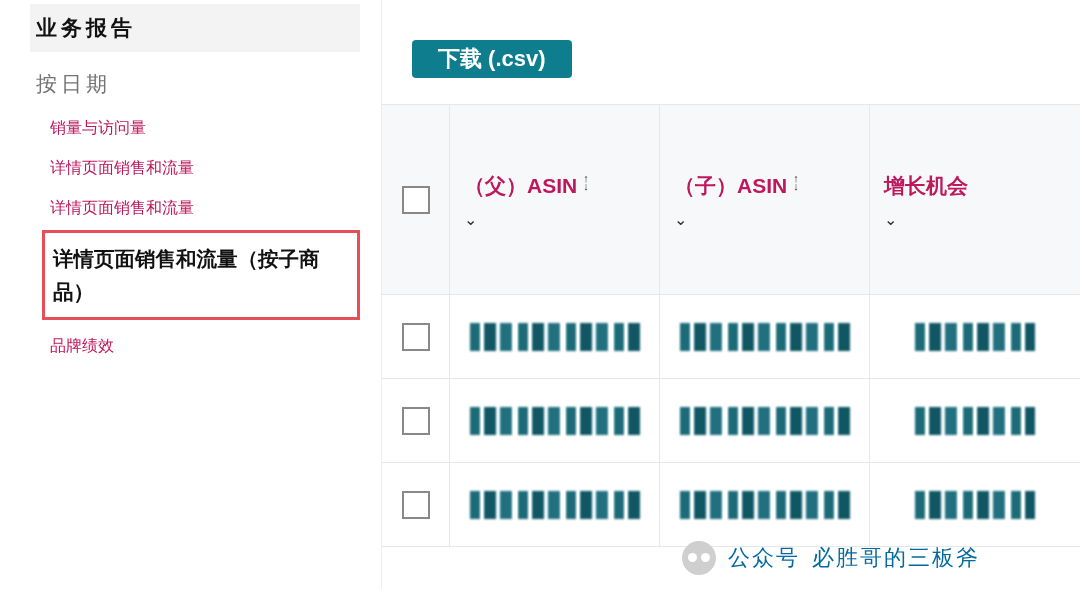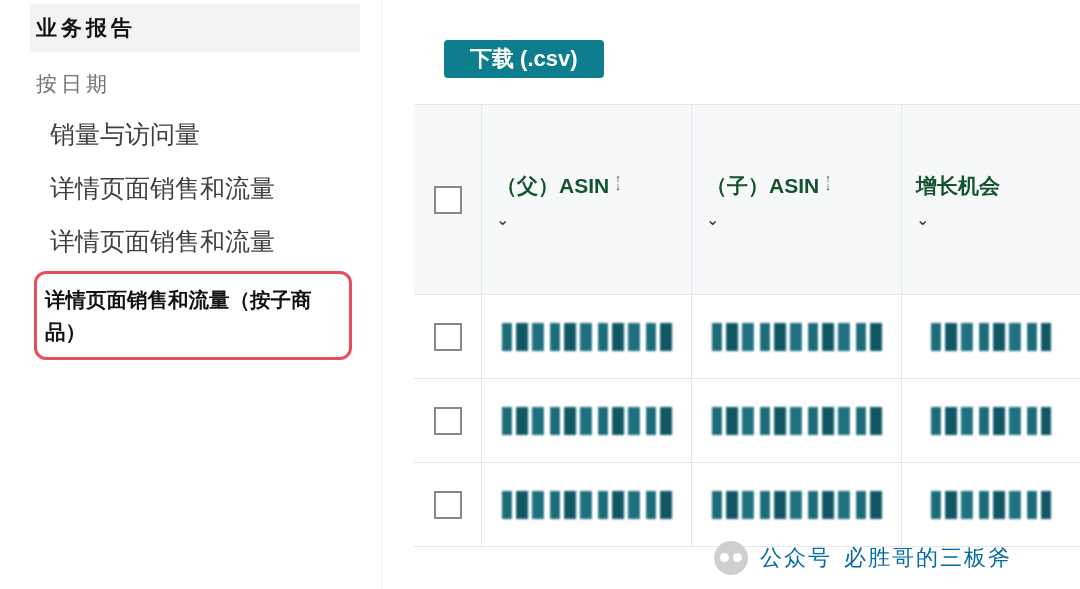--- a/index.html
+++ b/index.html
@@ -1,34 +1,34 @@
 <!DOCTYPE html>
 <html><head>
 <meta charset="utf-8">
 <style>
   * { box-sizing: border-box; margin: 0; padding: 0; }
   html, body { width: 1080px; height: 589px; font-family: "Helvetica Neue", Arial, "PingFang SC", "Microsoft YaHei", sans-serif; background: #fff; overflow: hidden; }
-  .root { display: flex; width: 100%; height: 100%; gap: 32px; }
+  .root { display: flex; width: 100%; height: 100%; }
 
   
   .sidebar { width: 382px; min-width: 382px; height: 100%; padding-left: 30px; padding-top: 0; border-right: 1px solid #eee; }
   .side-section-hdr {
     font-size: 21px; font-weight: 700; color: #111; letter-spacing: 4px;
     padding: 10px 0 10px 6px; background: #f3f3f3; width: 330px; margin-top: 4px;
   }
   .side-sub-hdr { font-size: 21px; color: #737373; letter-spacing: 4px; padding: 18px 0 4px 6px; font-weight: 400; }
   .side-sub-hdr.asin { letter-spacing: 2px; }
   .side-item {
-    font-size: 25px; color: #404040; padding: 14px 0 2px 20px; cursor: pointer; line-height: 1.5;
+    font-size: 16px; color: #be185d; padding: 14px 0 2px 20px; cursor: pointer; line-height: 1.5;
     max-width: 310px;
   }
   .side-item.tight { padding-top: 10px; }
   .side-item-hl-wrap {
-    margin: 8px 0 0 4px; width: 318px;
-    border: 3px solid #e64e5a; border-radius: 12px;
+    margin: 8px 0 0 12px; width: 318px;
+    border: 3px solid #e64e5a; border-radius: 0;
     padding: 10px 8px 8px 8px;
   }
   .side-item-hl { font-size: 20.5px; font-weight: 700; color: #111; line-height: 1.6; }
 
   
   .main { flex: 1; padding: 0; position: relative; }
   .toolbar { padding: 40px 0 20px 30px; }
   .dl-btn {
     background: #0e7e8e; color: #fff; font-size: 22px; font-weight: 700;
     border: none; border-radius: 4px; padding: 4px 26px; cursor: pointer;
@@ -37,21 +37,21 @@
   .table-wrap { border-top: 1px solid #e4e8ea; margin-top: 6px; }
   .thead {
     display: flex; align-items: stretch; background: #f6f8f9;
     border-bottom: 1px solid #e4e8ea; height: 190px;
   }
   .th, .td { border-right: 1px solid #e4e8ea; }
   .th.chk, .td.chk { width: 68px; display: flex; align-items: center; justify-content: center; }
   .th.col, .td.col { flex: 0 0 210px; padding: 20px 14px 18px 14px; display: flex; flex-direction: column; justify-content: center; }
   .th.last, .td.last { flex: 1; border-right: none; justify-content: center; }
   .th-label-row { display: flex; align-items: flex-start; gap: 6px; flex-wrap: nowrap; }
-  .th-label { font-size: 21px; font-weight: 700; color: #14532d; white-space: nowrap; }
+  .th-label { font-size: 21px; font-weight: 700; color: #be185d; white-space: nowrap; }
   .sort-icon { display: inline-flex; flex-direction: column; gap: 0; margin-top: 2px; font-size: 11px; color: #333; line-height: 8px; }
   .chev-row { margin-top: 10px; }
   .chev { font-size: 16px; color: #333; cursor: pointer; }
 
   .chk-box {
     width: 28px; height: 28px; border: 2px solid #888; background: #fff; cursor: pointer;
   }
 
   .trow { display: flex; align-items: stretch; border-bottom: 1px solid #e4e8ea; height: 84px; }
   .td { display: flex; align-items: center; }
@@ -94,20 +94,21 @@
     <div class="side-sub-hdr">按日期</div>
     <div class="side-item">销量与访问量</div>
     <div class="side-item">详情页面销售和流量</div>
 
     <div class="side-item">详情页面销售和流量</div>
 
     <div class="side-item-hl-wrap">
       <div class="side-item-hl">详情页面销售和流量（按子商品）</div>
     </div>
 
+    <div class="side-item">品牌绩效</div>
   </div>
 
   <div class="main">
     <div class="toolbar">
       <button class="dl-btn">下载 (.csv)</button>
     </div>
 
     <div class="table-wrap">
 
       <div class="thead">

